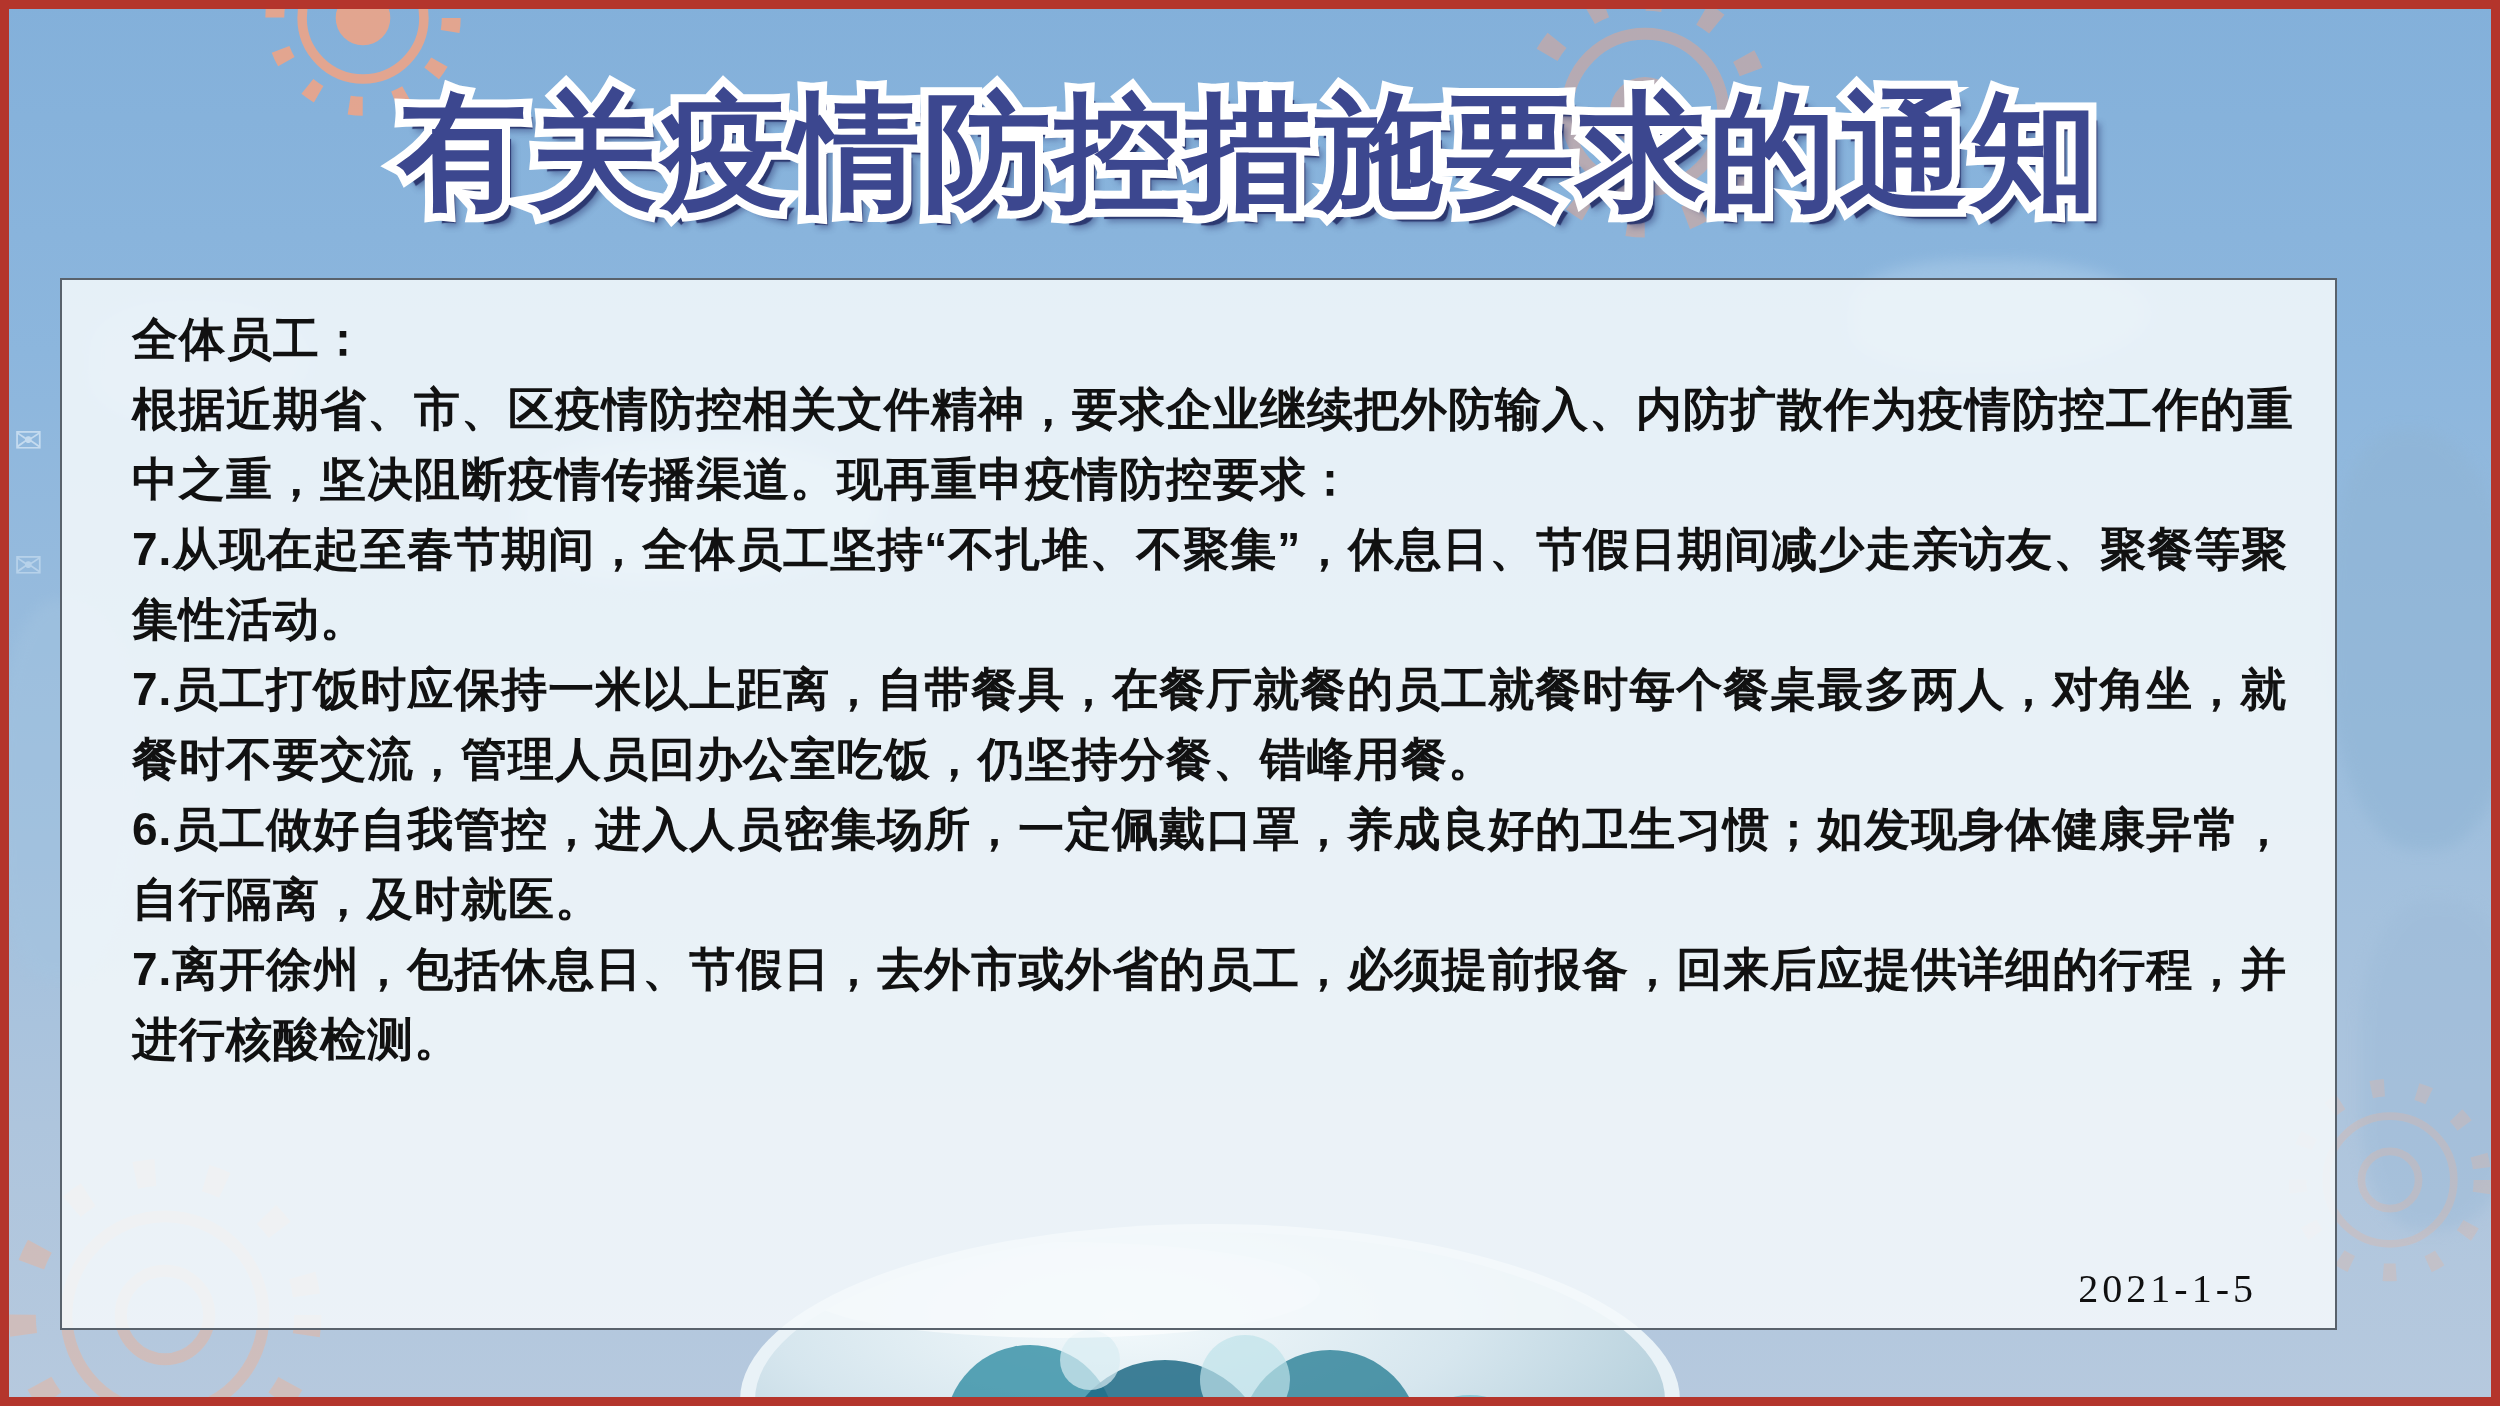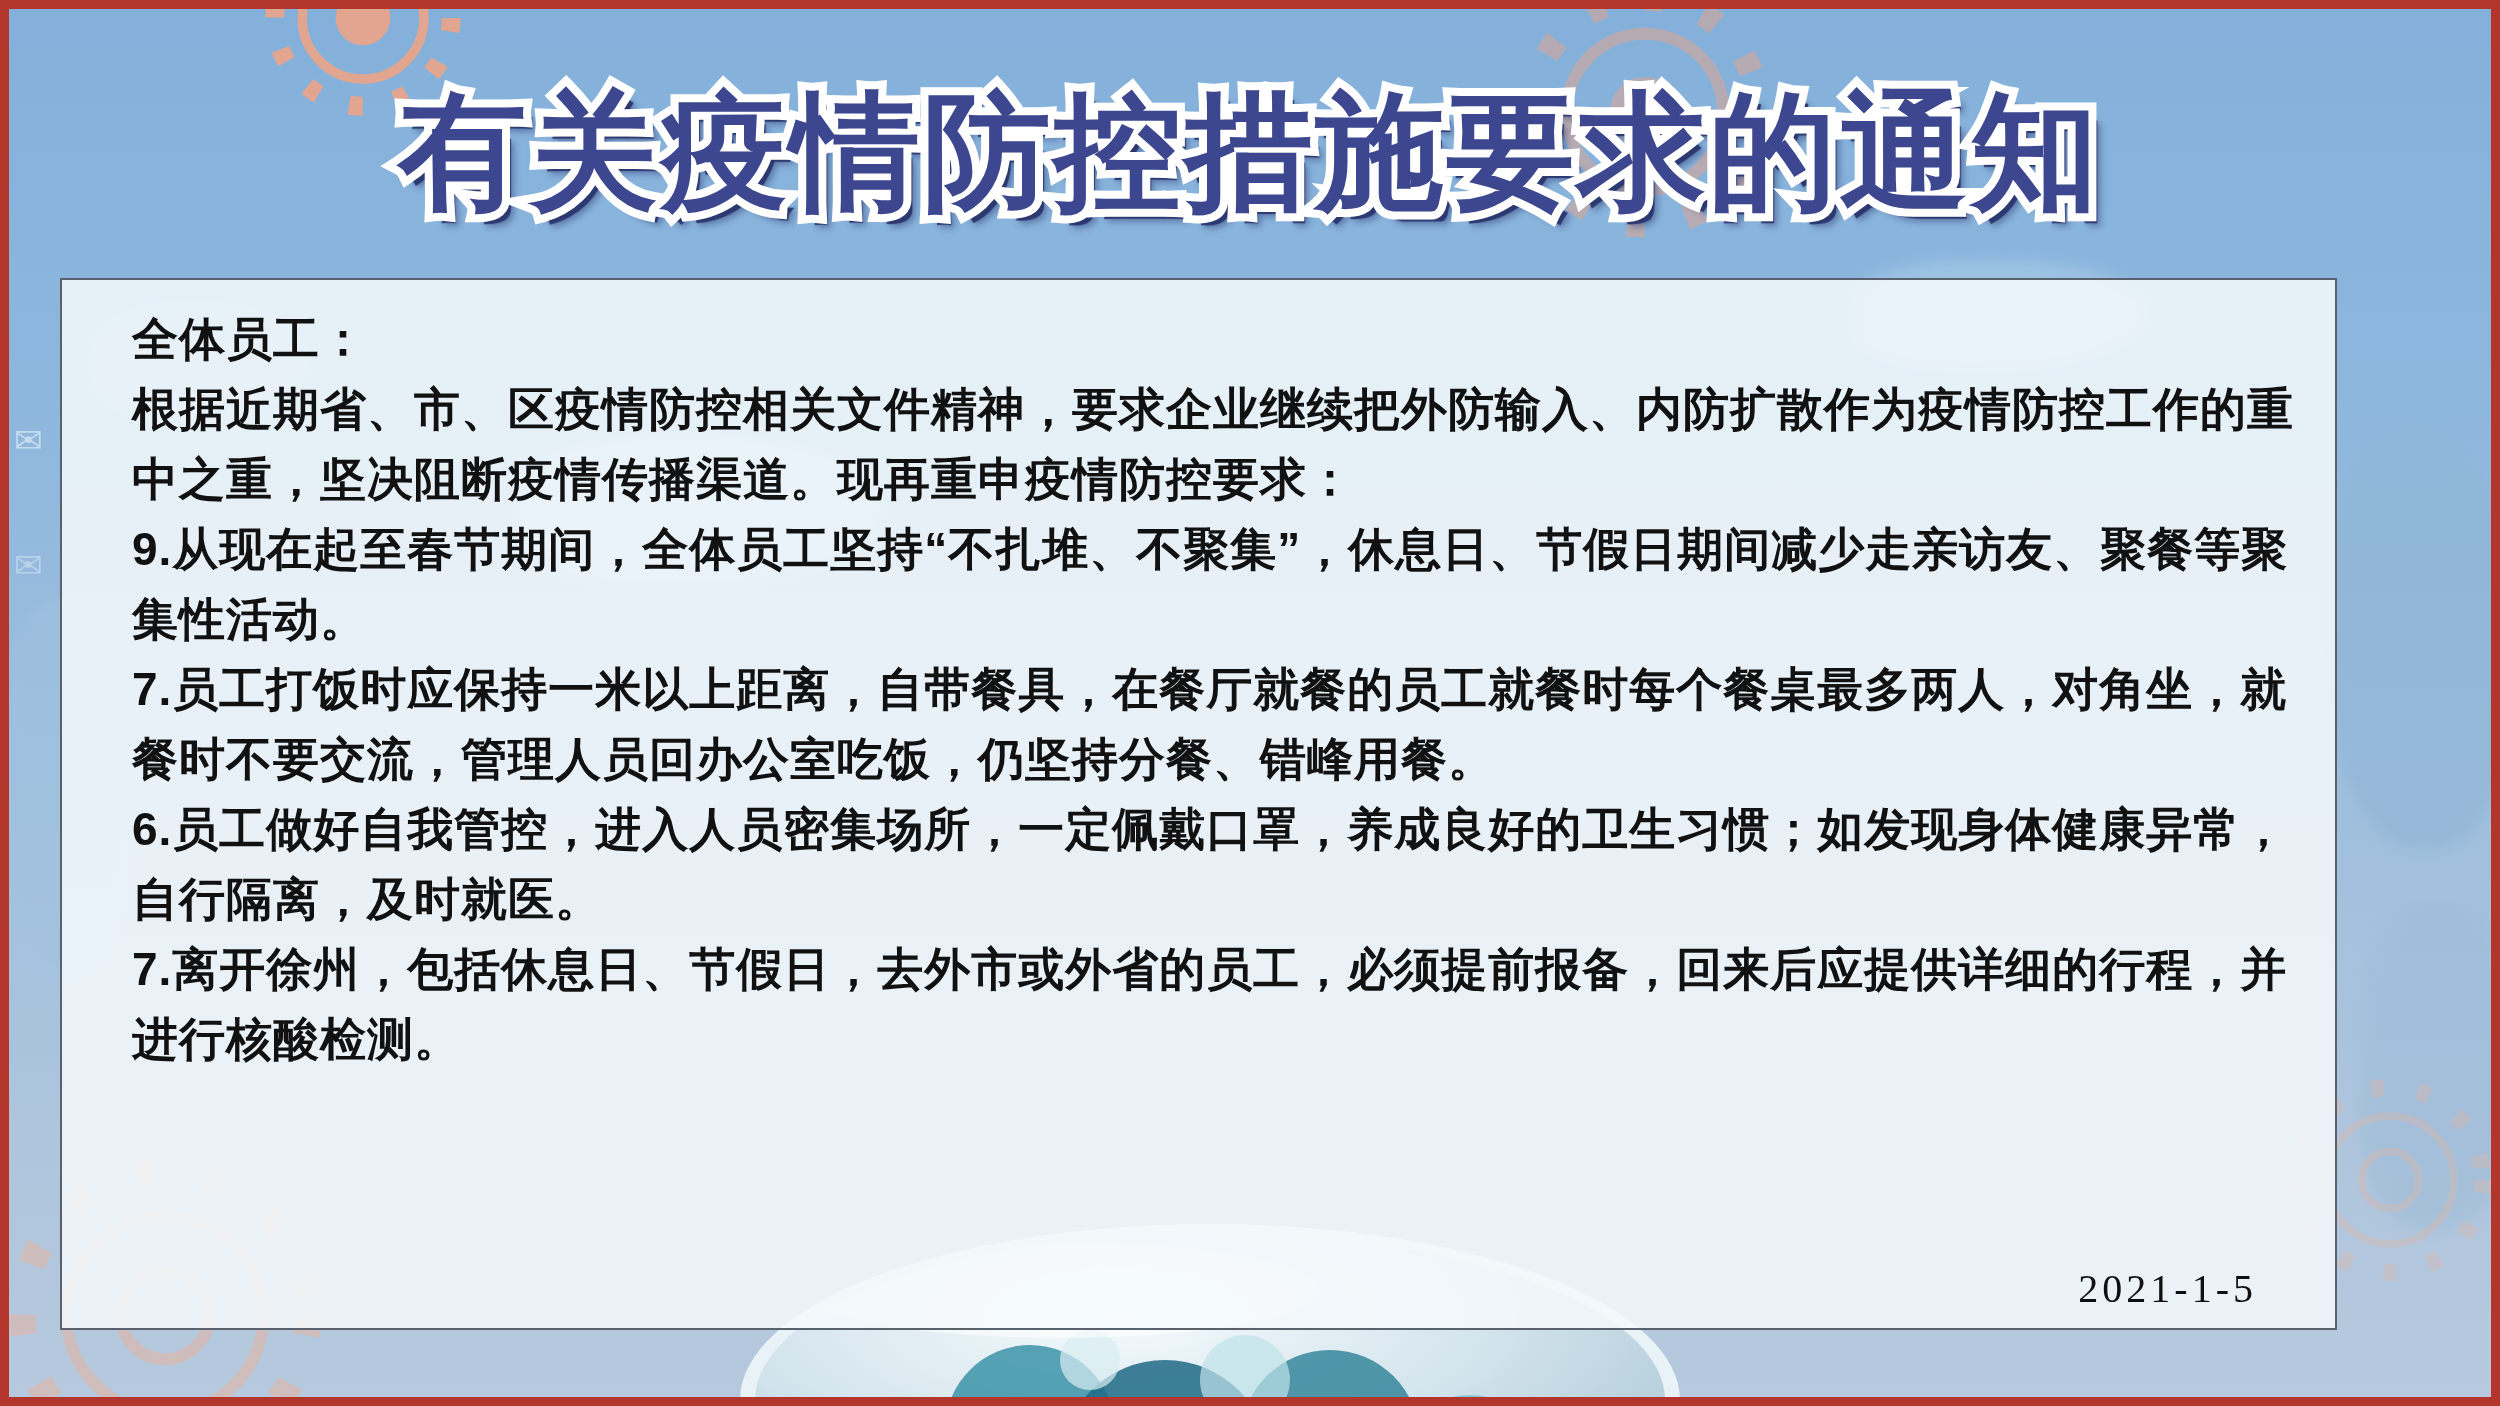--- a/index.html
+++ b/index.html
@@ -150,21 +150,21 @@
   <div class="title-wrap">
     <div class="title-stack">
       <span class="title-back" aria-hidden="true">有关疫情防控措施要求的通知</span>
       <span class="title-front">有关疫情防控措施要求的通知</span>
     </div>
   </div>
 
   <div class="panel">
     <p>全体员工：</p>
     <p>根据近期省、市、区疫情防控相关文件精神，要求企业继续把外防输入、内防扩散作为疫情防控工作的重中之重，坚决阻断疫情传播渠道。现再重申疫情防控要求：</p>
-    <p>9.从现在起至春节期间，全体员工坚持“不扎堆、不聚集”，休息日、节假日期间减少走亲访友、聚餐等聚集性活动。</p>
+    <p>7.从现在起至春节期间，全体员工坚持“不扎堆、不聚集”，休息日、节假日期间减少走亲访友、聚餐等聚集性活动。</p>
     <p>7.员工打饭时应保持一米以上距离，自带餐具，在餐厅就餐的员工就餐时每个餐桌最多两人，对角坐，就餐时不要交流，管理人员回办公室吃饭，仍坚持分餐、错峰用餐。</p>
     <p>6.员工做好自我管控，进入人员密集场所，一定佩戴口罩，养成良好的卫生习惯；如发现身体健康异常，自行隔离，及时就医。</p>
     <p>7.离开徐州，包括休息日、节假日，去外市或外省的员工，必须提前报备，回来后应提供详细的行程，并进行核酸检测。</p>
     <div class="date">2021-1-5</div>
   </div>
 
   <div class="red-frame"></div>
 
 </div>
 

